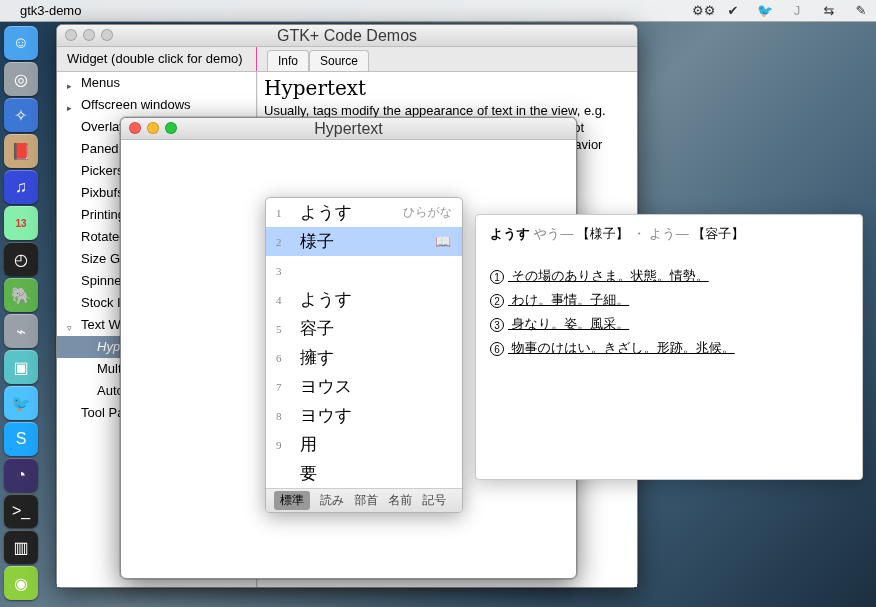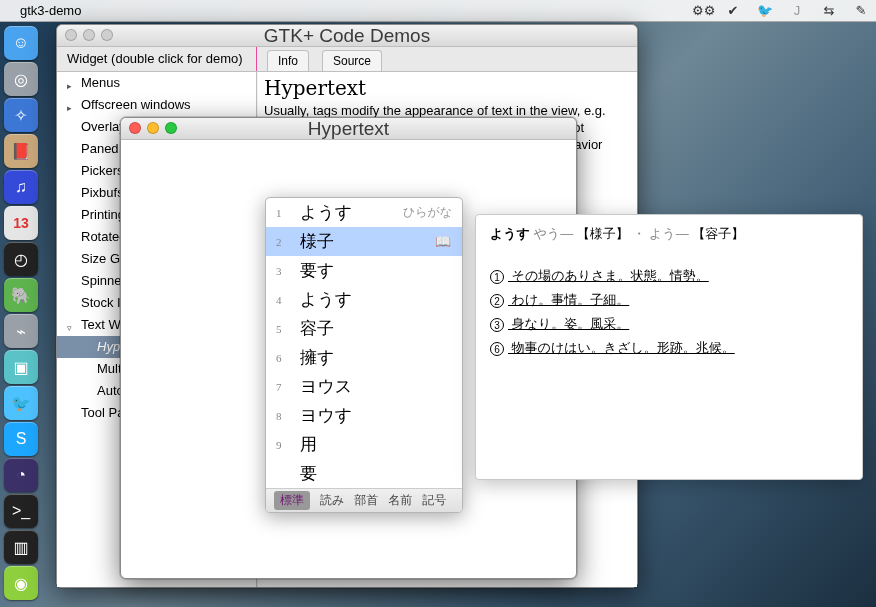--- a/index.html
+++ b/index.html
@@ -23,32 +23,32 @@
   .dock-item { width:34px; height:34px; border-radius:7px;
     box-shadow:0 1px 2px rgba(0,0,0,0.5),inset 0 1px 0 rgba(255,255,255,0.3);
     display:flex; align-items:center; justify-content:center; font-size:16px; color:#fff; }
   
   .mac-window { position:absolute; background:#ededed; border:1px solid #8a8a8a;
     border-radius:6px; box-shadow:0 8px 28px rgba(0,0,0,0.55),0 0 0 1px rgba(0,0,0,0.15); }
   .mac-titlebar { height:22px; position:relative;
     background:linear-gradient(#f3f3f3,#d9d9d9);
     border-bottom:1px solid #bdbdbd; border-radius:6px 6px 0 0;
     display:flex; align-items:center; justify-content:center;
-    font-size:19px; color:#3a3a3a; }
+    font-size:16px; color:#3a3a3a; }
   .traffic { position:absolute; left:8px; top:4px; display:flex; gap:6px; }
   .tl { width:12px; height:12px; border-radius:50%; border:1px solid rgba(0,0,0,0.2); }
   .tl.inactive{ background:#cfcfcf; }
   .tl.close{ background:#ff5f57; }
   .tl.min{ background:#ffbd2e; }
   .tl.max{ background:#28c940; }
   
   #win-main { left:56px; top:24px; width:582px; height:564px; }
   #win-main .toolbar { height:25px; background:#e9e9e9; border-bottom:1px solid #bfbfbf; display:flex; align-items:stretch; }
   #win-main .toolbar .label { padding:4px 10px; border-right:1px solid #ec4899; flex:0 0 200px; }
-  #win-main .toolbar .tabs { display:flex; align-items:center; padding-left:10px; gap:13px; }
+  #win-main .toolbar .tabs { display:flex; align-items:center; padding-left:10px; gap:0; }
   #win-main .toolbar .tab { padding:3px 10px 3px; border:1px solid #bfbfbf; border-bottom:none;
     background:#f4f4f4; border-radius:4px 4px 0 0; font-size:12px; margin-top:2px; }
   #win-main .body { display:flex; height:calc(100% - 47px); }
   #win-main .sidebar { width:200px; border-right:1px solid #bfbfbf; background:#fff; overflow:hidden; }
   #win-main .sb-item { padding:2px 8px 2px 24px; font-size:13px; position:relative; line-height:18px;}
   #win-main .sb-item .tri { position:absolute; left:10px; top:5px; font-size:9px; color:#555; }
   #win-main .sb-sub { padding-left:40px; }
   #win-main .sb-item.selected { background:#7a90a8; color:#fff; font-style:italic; }
   #win-main .content { flex:1; background:#fff; padding:4px 6px; border-left:1px solid #f0f0f0; overflow:hidden;}
   #win-main .content h2 { font-family:"DejaVu Serif", serif; font-weight:normal; font-size:20px; margin-bottom:2px;}
@@ -63,21 +63,21 @@
     box-shadow:0 4px 20px rgba(0,0,0,0.35); overflow:hidden; }
   #ime .cand { display:flex; align-items:center; height:29px; padding:0 10px; font-size:17px; }
   #ime .cand .num { width:16px; font-size:11px; color:#888; font-family:serif;}
   #ime .cand .word { flex:1; padding-left:8px; font-family:"Hiragino Mincho Pro","Yu Mincho",serif;}
   #ime .cand .hint { font-size:12px; color:#999; margin-left:4px;}
   #ime .cand.selected { background:#b7d3ff; }
   #ime .cand.selected .book { font-size:13px; color:#666; }
   #ime .footer { height:24px; background:linear-gradient(#f0f0f0,#e0e0e0);
     border-top:1px solid #ccc; display:flex; align-items:center; gap:10px;
     padding:0 8px; font-size:12px; color:#444;}
-  #ime .footer .pill { background:#999; color:#701a75; border-radius:3px; padding:1px 6px; }
+  #ime .footer .pill { background:#999; color:#000000; border-radius:3px; padding:1px 6px; }
   
   #dict { position:absolute; left:475px; top:214px; width:388px; height:266px;
     background:#fff; border:1px solid #c9c9c9; border-radius:4px;
     box-shadow:0 4px 20px rgba(0,0,0,0.25); padding:10px 14px; font-size:13px;}
   #dict .head { font-size:13px; margin-bottom:24px; }
   #dict .head .w1 { font-weight:bold; }
   #dict .head .grey { color:#888; }
   #dict ol { list-style:none;text-decoration:underline; }
   #dict li { margin-bottom:6px; }
   #dict li .circ { display:inline-block; width:14px; height:14px; border:1px solid #000;
@@ -97,21 +97,21 @@
   <span class="menuicon">⇆</span>
   <span class="menuicon">✎</span>
 </div>
 
 <div class="dock" id="dock-container">
     <div class="dock-item" style="background: rgb(74, 163, 239);">☺</div>
     <div class="dock-item" style="background: rgb(154, 160, 168);">◎</div>
     <div class="dock-item" style="background: rgb(61, 119, 214);">✧</div>
     <div class="dock-item" style="background: rgb(201, 168, 123);">📕</div>
     <div class="dock-item" style="background: rgb(53, 74, 217);">♫</div>
-    <div class="dock-item" style="background: #e5e5e5; color: rgb(221, 51, 51); font-weight: bold; font-size: 14px;">13</div>
+    <div class="dock-item" style="background: #86efac; color: rgb(221, 51, 51); font-weight: bold; font-size: 10px;">13</div>
     <div class="dock-item" style="background: rgb(34, 34, 34);">◴</div>
     <div class="dock-item" style="background: rgb(94, 179, 78);">🐘</div>
     <div class="dock-item" style="background: rgb(154, 160, 168);">⌁</div>
     <div class="dock-item" style="background: rgb(90, 195, 199);">▣</div>
     <div class="dock-item" style="background: rgb(78, 194, 255);">🐦</div>
     <div class="dock-item" style="background: rgb(30, 167, 255);">S</div>
     <div class="dock-item" style="background: rgb(59, 49, 104);">◔</div>
     <div class="dock-item" style="background: rgb(34, 34, 34);">&gt;_</div>
     <div class="dock-item" style="background: rgb(34, 34, 34);">▥</div>
     <div class="dock-item" style="background: rgb(142, 207, 61);">◉</div>
@@ -176,21 +176,20 @@
       <span class="word">ようす</span>
       <span class="hint">ひらがな</span>
     </div>
     <div class="cand selected">
       <span class="num">2</span>
       <span class="word">様子</span>
       <span class="book">📖</span>
     </div>
     <div class="cand">
       <span class="num">3</span>
-      <span class="word">要す</span>
     </div>
     <div class="cand">
       <span class="num">4</span>
       <span class="word">ようす</span>
     </div>
     <div class="cand">
       <span class="num">5</span>
       <span class="word">容子</span>
     </div>
     <div class="cand">

